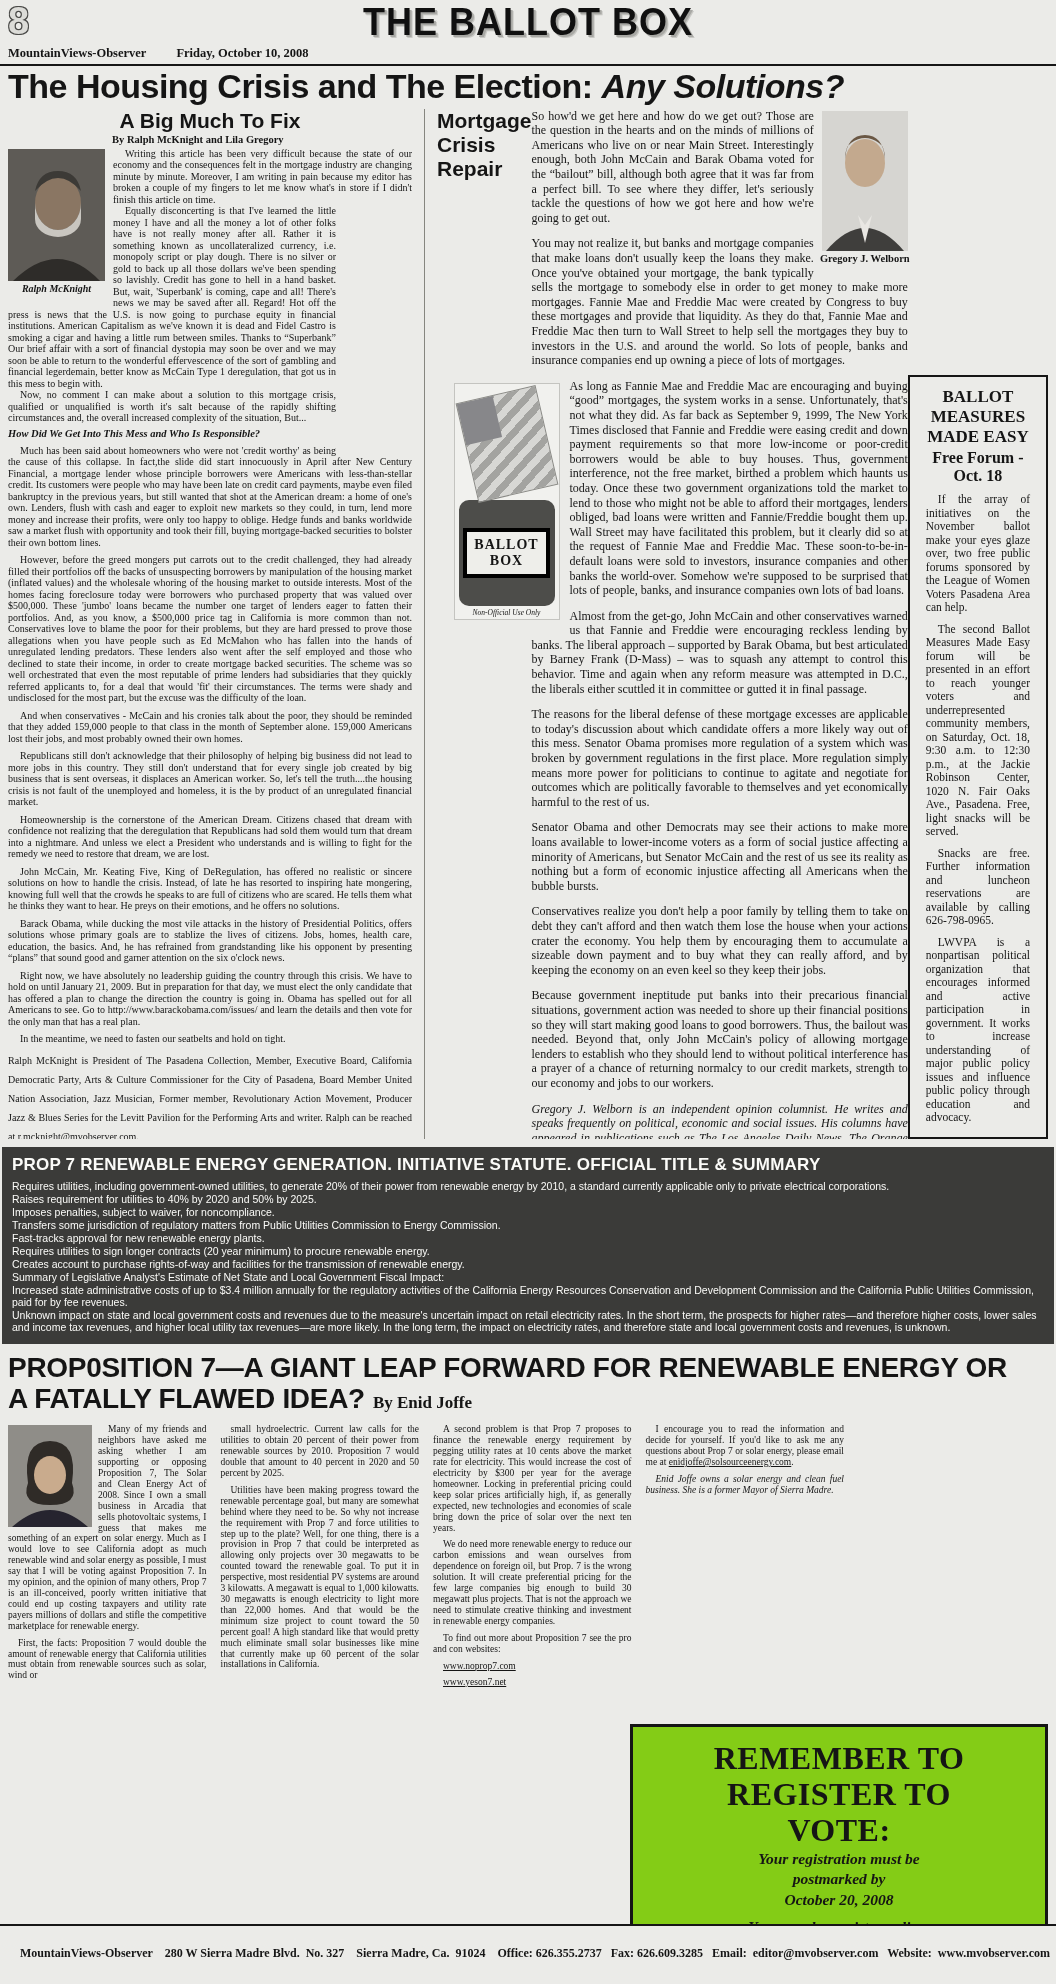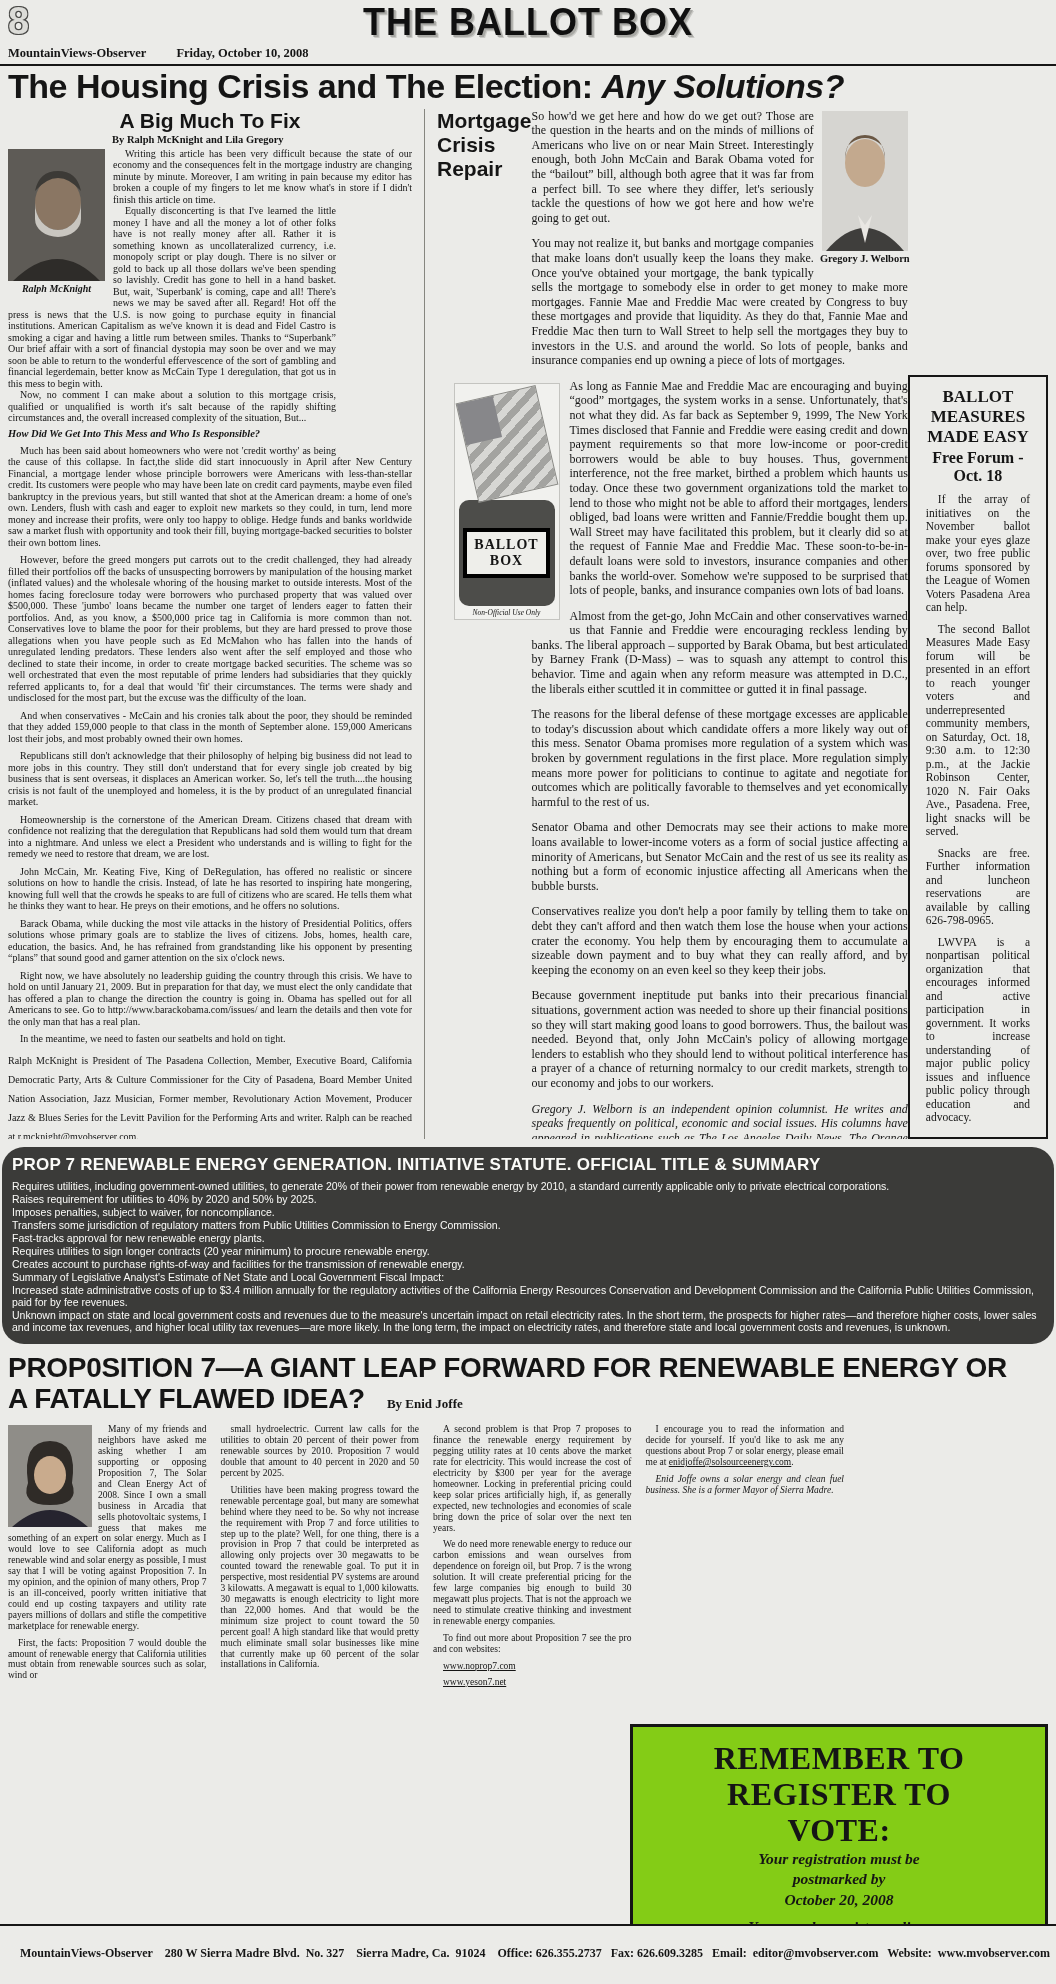--- a/index.html
+++ b/index.html
@@ -55,30 +55,30 @@
   .bbox-label span { display:block; }
   .ballot-fig figcaption { font-size:7.5px; font-style:italic; text-align:center; padding-top:2px; }
 
   
   .measures-box { clear:both; margin-top:auto; border:2px solid #151515; padding:10px 16px 4px; }
   .mb-title { text-align:center; font-weight:bold; font-size:17px; }
   .mb-sub { text-align:center; font-weight:bold; font-size:16px; margin:2px 0 8px; }
   .mb-body p { font-size:11.5px; line-height:13.5px; text-align:justify; text-indent:12px; margin:0 0 8px; }
 
   
-  .prop7-summary { margin:8px 2px 0; background:#3b3b39; color:#fbfbf8; padding:8px 10px 10px;border-radius:22px; }
+  .prop7-summary { margin:8px 2px 0; background:#3b3b39; color:#fbfbf8; padding:8px 10px 10px; }
   .ps-title { font-family:"Liberation Sans",sans-serif; font-weight:bold; font-size:17px; margin-bottom:5px; letter-spacing:0.2px; }
   .ps-items p { font-family:"Liberation Sans",sans-serif; font-size:10.5px; line-height:12px; margin-bottom:1px; text-align:left; }
 
   
   .prop7-article { position:relative; padding:8px 8px 0; }
   .p7-head { font-family:"Liberation Sans",sans-serif; font-weight:bold; font-size:28px; line-height:1.12; letter-spacing:-0.3px; }
   .p7-head .hl { display:block; }
   .p7-head .hl2 { display:block; }
-  .p7-by { font-family:"Liberation Serif",serif; font-size:13px; font-weight:bold; margin-left:22px; letter-spacing:0; }
+  .p7-by { font-family:"Liberation Serif",serif; font-size:17px; font-weight:bold; margin-left:8px; letter-spacing:0; }
   .p7cols { display:flex; gap:14px; width:836px; height:292px; overflow:hidden; margin-top:10px; }
   .p7col { flex:1; font-size:9.5px; line-height:10.9px; text-align:justify; }
   .p7col p { margin:0 0 6px; text-indent:10px; }
   .p7link { margin:0 0 1px; text-indent:10px; text-align:left; }
   .p7p { margin:0 0 6px; text-indent:10px; }
   .p7bio { font-style:italic; margin-top:4px; }
 
   
   .register-box { width:418px; margin:8px 0 0 auto; border:3px solid #151515; background:#84cc16; text-align:center; padding:14px 10px 12px; }
   .rb-title div { font-size:32px; font-weight:bold; line-height:1.12; letter-spacing:0.5px; }

